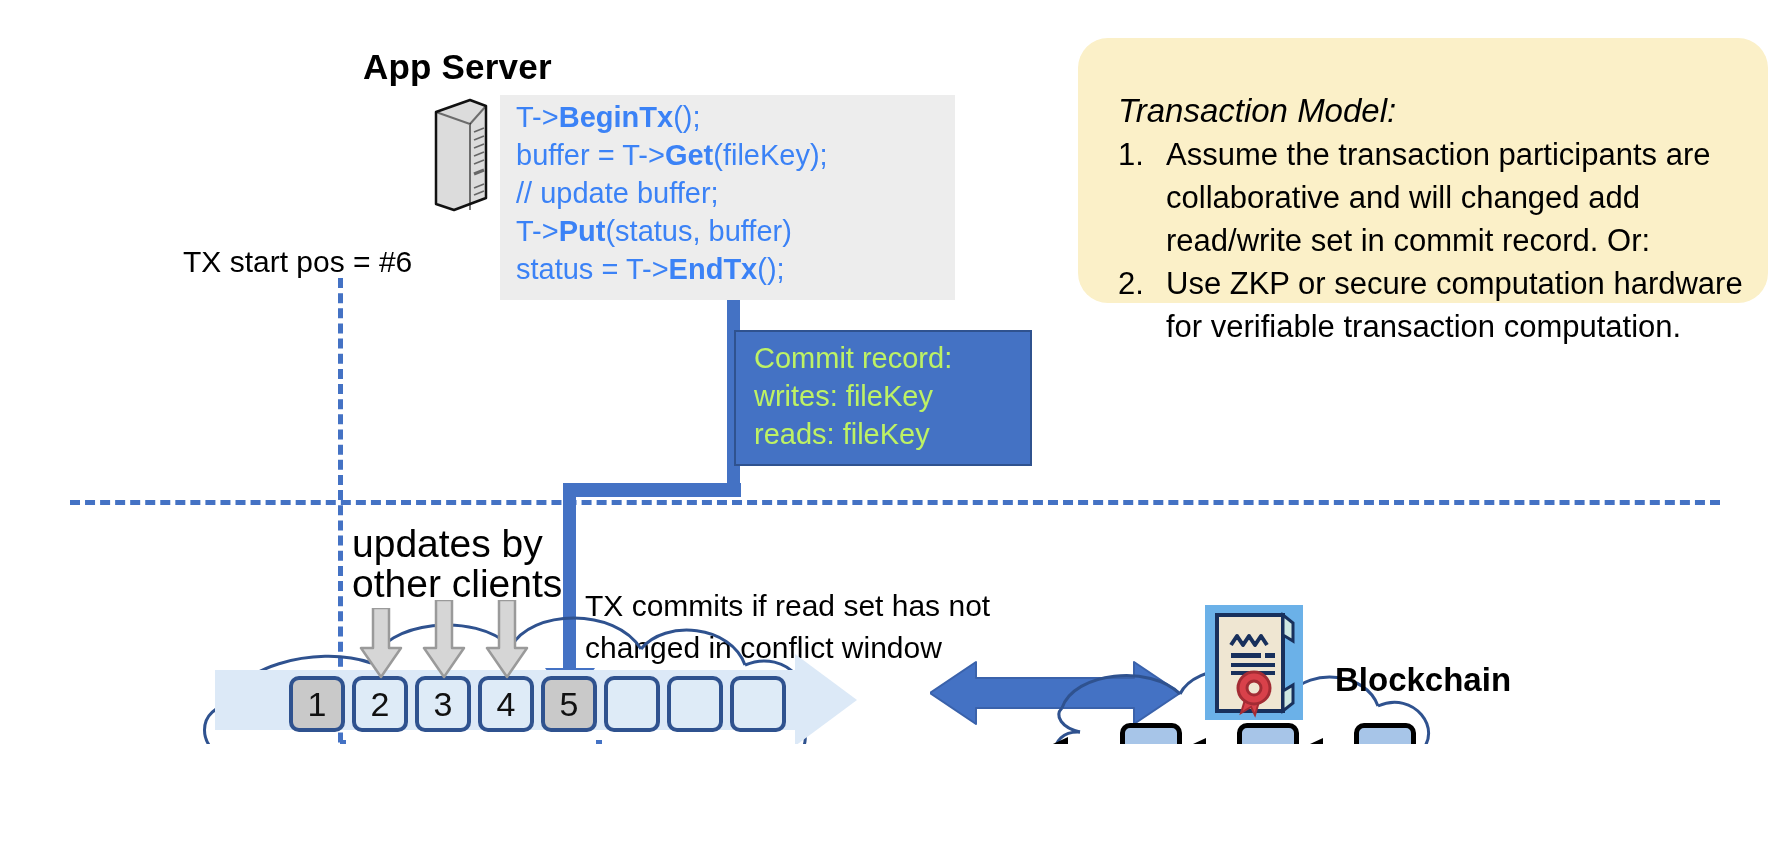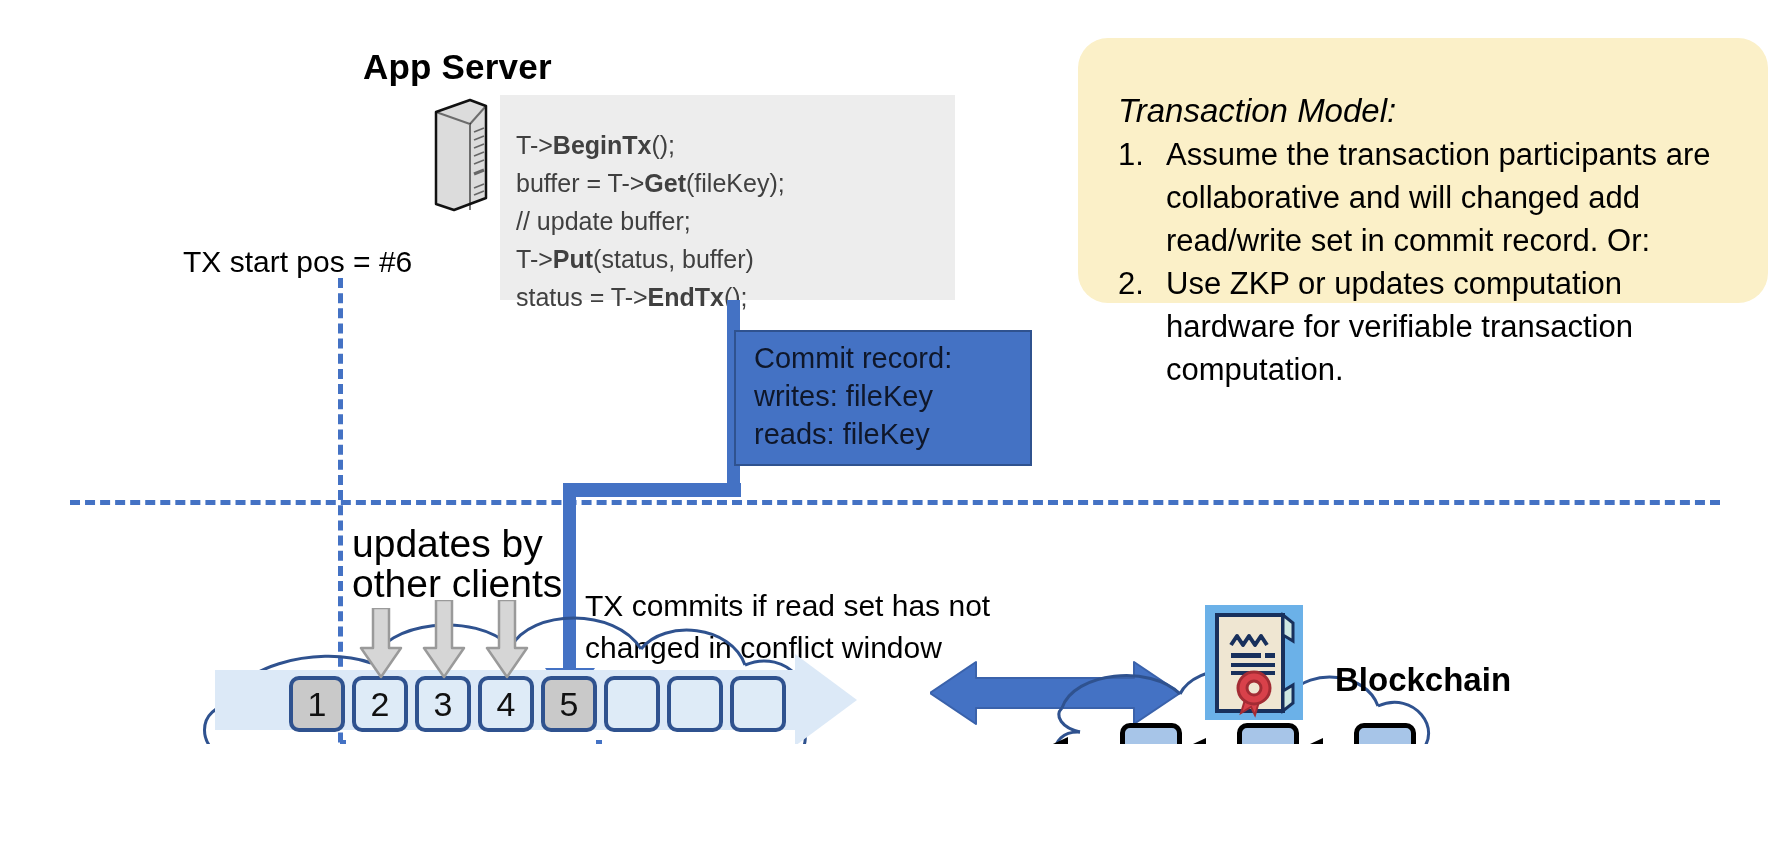--- a/index.html
+++ b/index.html
@@ -7,31 +7,31 @@
   #stage{position:relative;width:1780px;height:744px;overflow:hidden;background:#fff;}
 
   .abs{position:absolute;}
 
   
   #app-server-title{left:363px;top:47px;font-size:35px;font-weight:bold;letter-spacing:.2px;}
 
   #server-icon{left:430px;top:96px;width:62px;height:118px;}
 
   #code-box{left:500px;top:95px;width:455px;height:205px;background:#ededed;}
-  #code-lines{left:516px;top:98px;width:450px;font-size:25px;line-height:38px;color:#404040;margin-top:28px;}
+  #code-lines{left:516px;top:98px;width:450px;font-size:29px;line-height:38px;color:#3b82f6;}
   #code-lines .ln{white-space:pre;}
   #code-lines b{font-weight:bold;}
 
   
   #tx-start-label{left:183px;top:245px;font-size:30px;}
   #tx-dashed-line{left:338px;top:278px;width:0;height:510px;border-left:5px dashed #4472C4;}
 
   
   #commit-record{left:734px;top:330px;width:294px;height:132px;background:#4472C4;border:2px solid #2f528f;}
-  #commit-record .crline{color:#0f172a;font-size:29px;line-height:38px;padding-left:18px;white-space:pre;}
+  #commit-record .crline{color:#bef264;font-size:29px;line-height:38px;padding-left:18px;white-space:pre;}
   #commit-record .crinner{padding-top:7px;}
 
   
   #elbow-v1{left:727px;top:300px;width:13px;height:196px;background:#4472C4;}
   #elbow-h{left:563px;top:483px;width:178px;height:14px;background:#4472C4;}
   #elbow-v2{left:563px;top:490px;width:13px;height:193px;background:#4472C4;}
   #elbow-head{left:545px;top:668px;width:0;height:0;border-left:25px solid transparent;border-right:25px solid transparent;border-top:35px solid #4472C4;}
 
   
   #divider{left:70px;top:500px;width:1650px;height:0;border-top:5px dashed #4472C4;}
@@ -232,17 +232,17 @@
 
   <div class="abs" id="tm-box"></div>
   <div class="abs" id="tm-title">Transaction Model:</div>
   <div class="abs" id="tm-list">
     <div class="li">
       <div class="num">1.</div>
       <div class="txt">Assume the transaction participants are collaborative and will changed add read/write set in commit record.  Or:</div>
     </div>
     <div class="li">
       <div class="num">2.</div>
-      <div class="txt">Use ZKP or updates computation hardware for verifiable transaction computation.</div>
+      <div class="txt">Use ZKP or secure computation hardware for verifiable transaction computation.</div>
     </div>
   </div>
 
 </div>
 
 </body></html>

